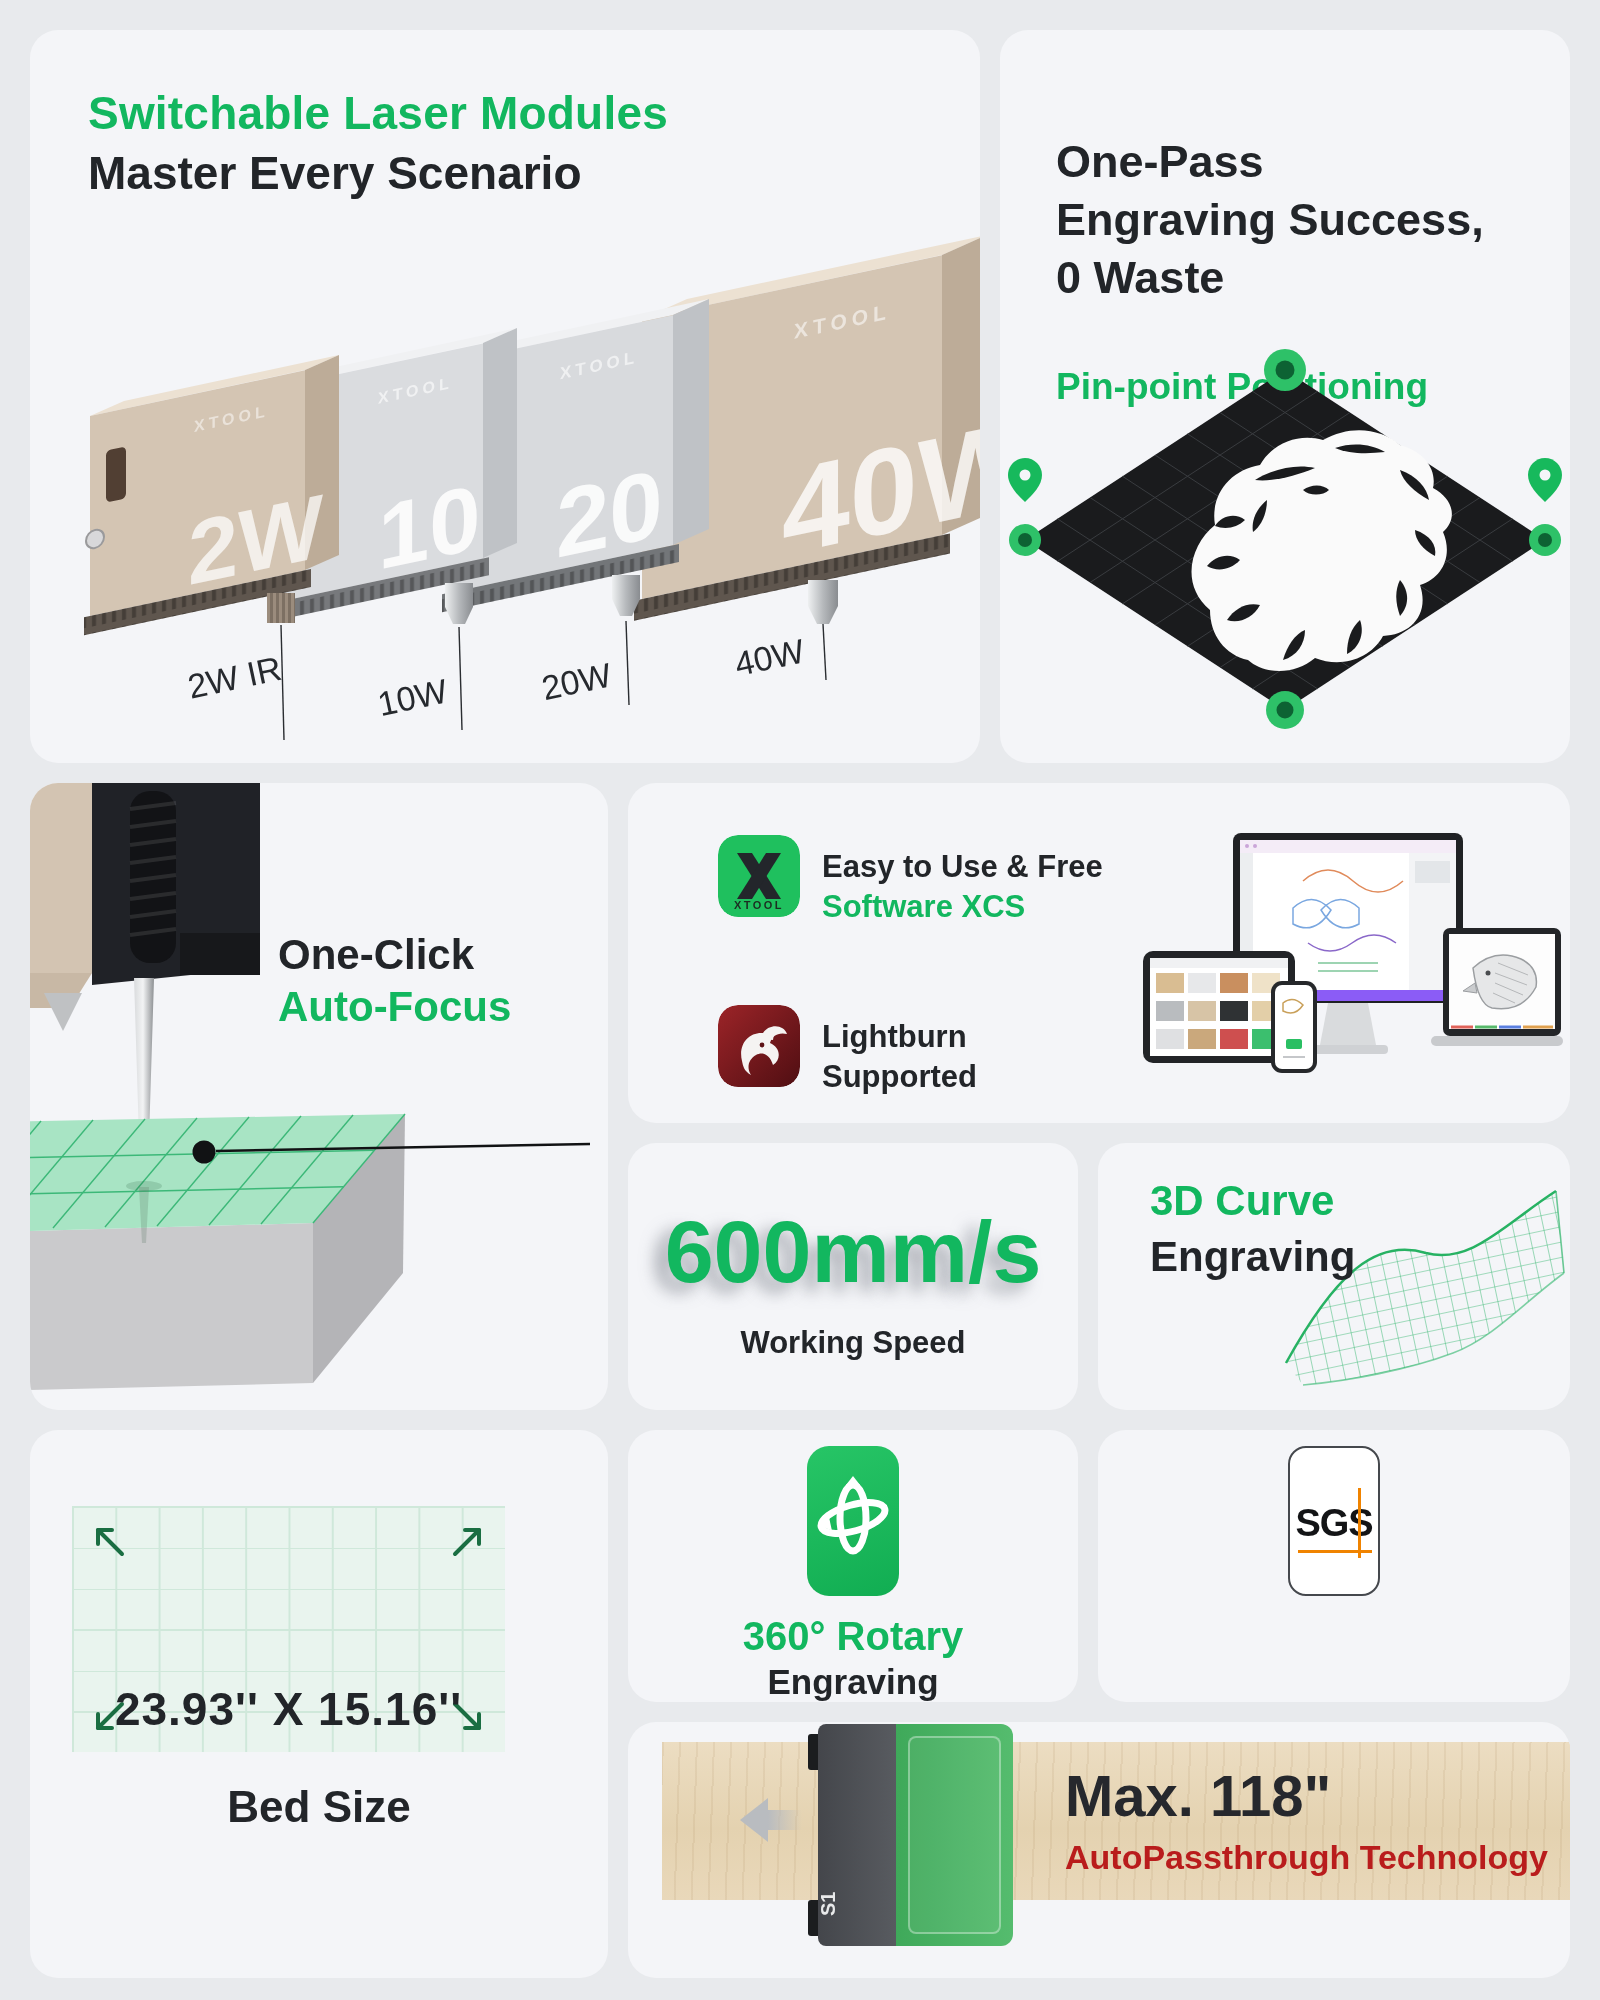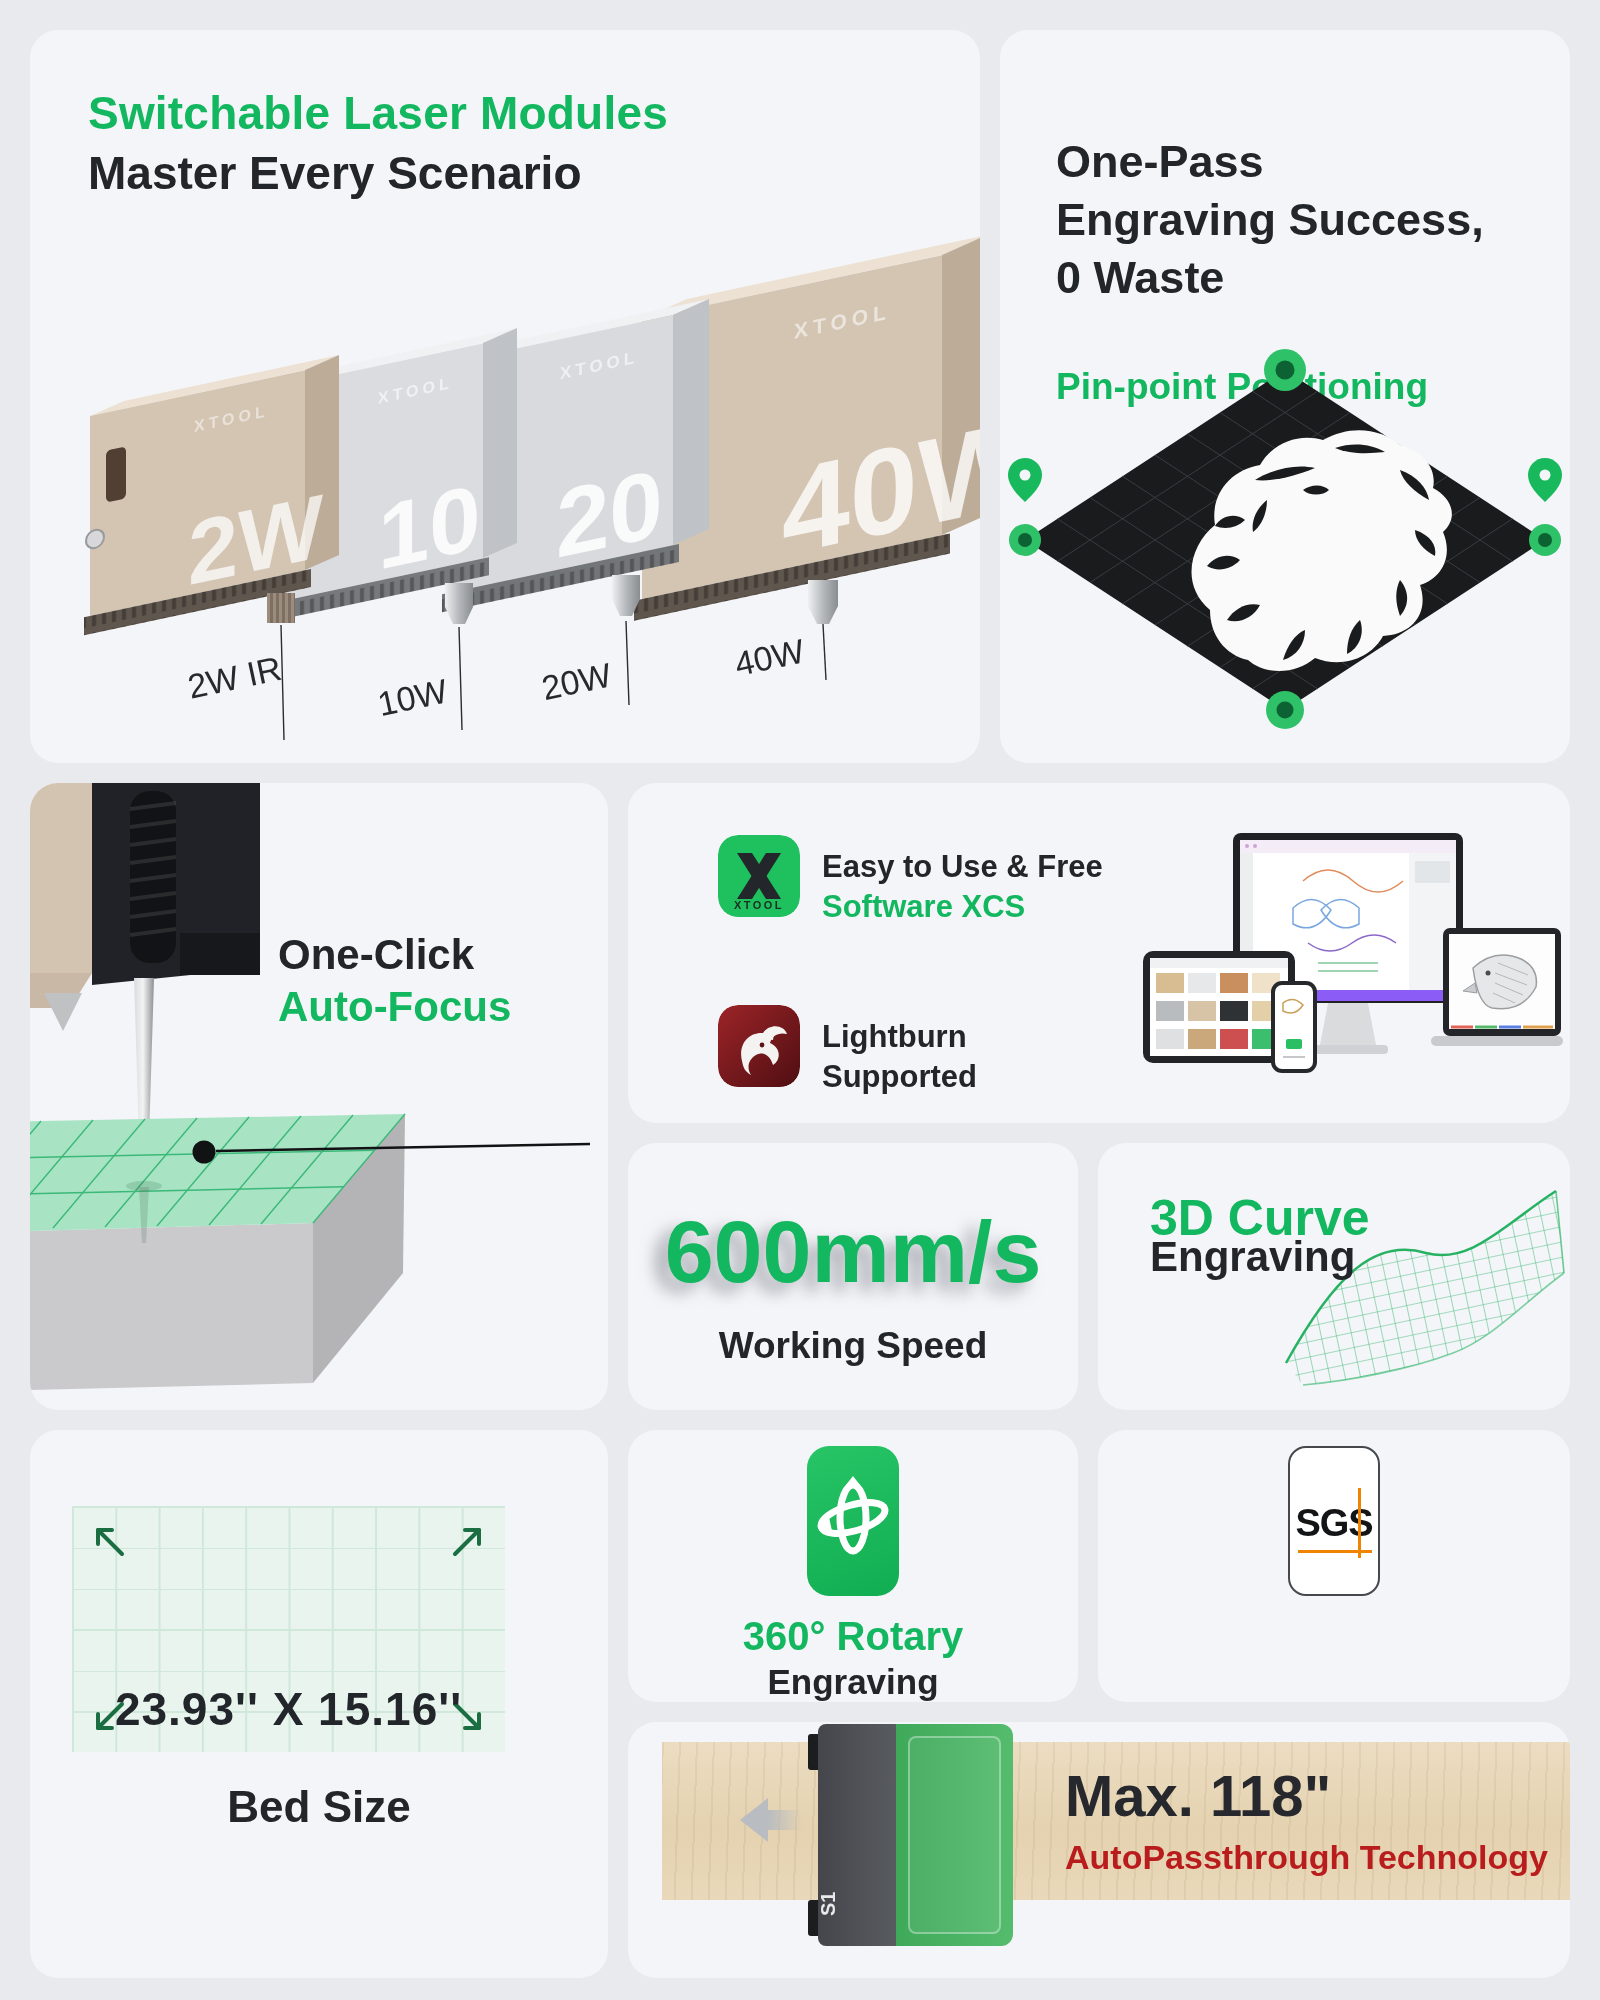--- a/index.html
+++ b/index.html
@@ -23,23 +23,23 @@
   #card-autofocus .t2{left:248px;top:200px;font-size:42px;}
   
   .logo-box{width:82px;height:82px;border-radius:20px;}
   #card-software .h1{left:194px;top:66px;font-size:31px;}
   #card-software .h2{left:194px;top:106px;font-size:31px;}
   #card-software .l1{left:194px;top:236px;font-size:31px;font-weight:600;}
   #card-software .l2{left:194px;top:276px;font-size:31px;font-weight:600;}
   
   #card-speed .val{left:0;top:58px;width:100%;text-align:center;font-size:88px;font-weight:800;
       text-shadow:-12px 9px 16px rgba(100,106,116,.55);}
-  #card-speed .lab{left:0;top:182px;width:100%;text-align:center;font-size:37px;font-weight:600;}
-  
-  #card-curve .t1{left:52px;top:46px;font-size:50px;}
+  #card-speed .lab{left:0;top:182px;width:100%;text-align:center;font-size:31px;font-weight:600;}
+  
+  #card-curve .t1{left:52px;top:34px;font-size:42px;}
   #card-curve .t2{left:52px;top:90px;font-size:42px;font-weight:600;}
   
   .bedgrid{left:42px;top:76px;width:433px;height:246px;background:#e9f4ee;
      background-image:linear-gradient(#cfe8da 1.5px,transparent 1.5px),
                       linear-gradient(90deg,#cfe8da 1.5px,transparent 1.5px);
      background-size:43.3px 41px;}
   #card-bed .dims{left:0;top:176px;width:100%;text-align:center;font-size:46px;font-weight:800;letter-spacing:1px;}
   #card-bed .lab{left:0;top:352px;width:100%;text-align:center;font-size:44px;font-weight:600;}
   .corner{width:44px;height:44px;}
   

